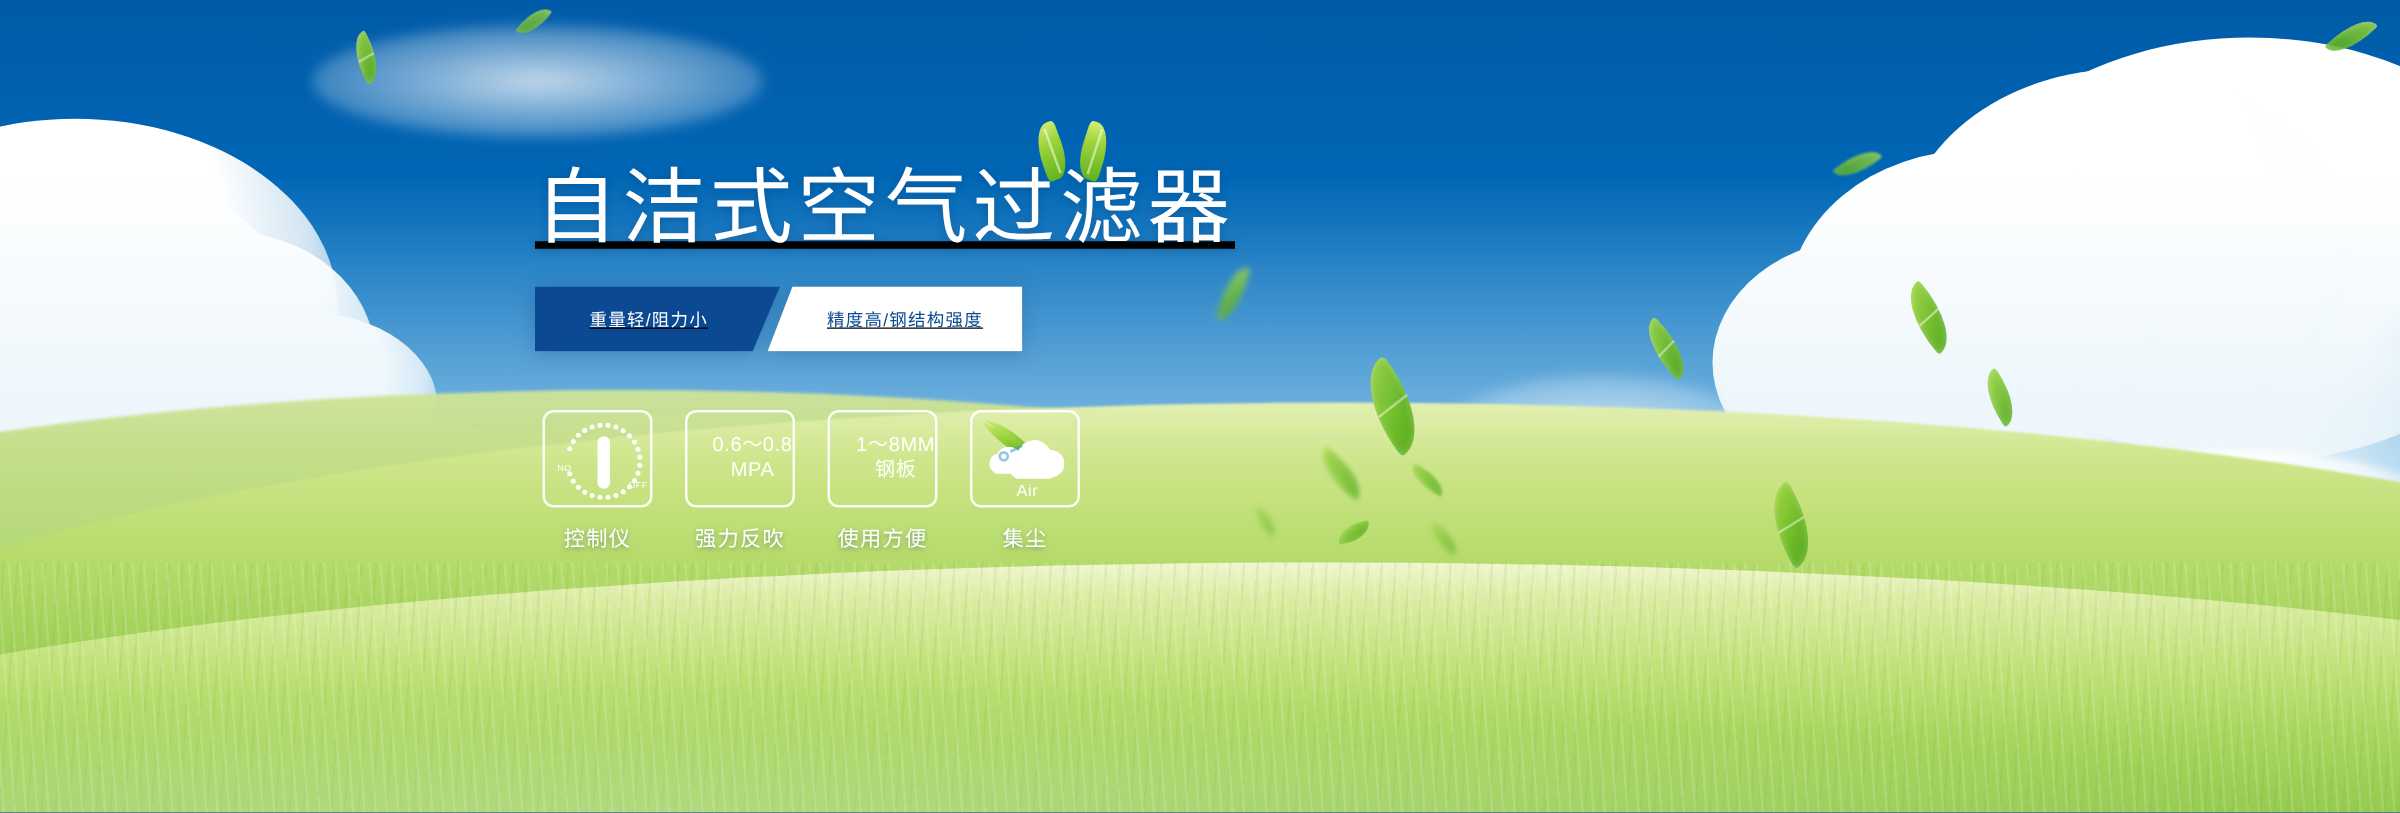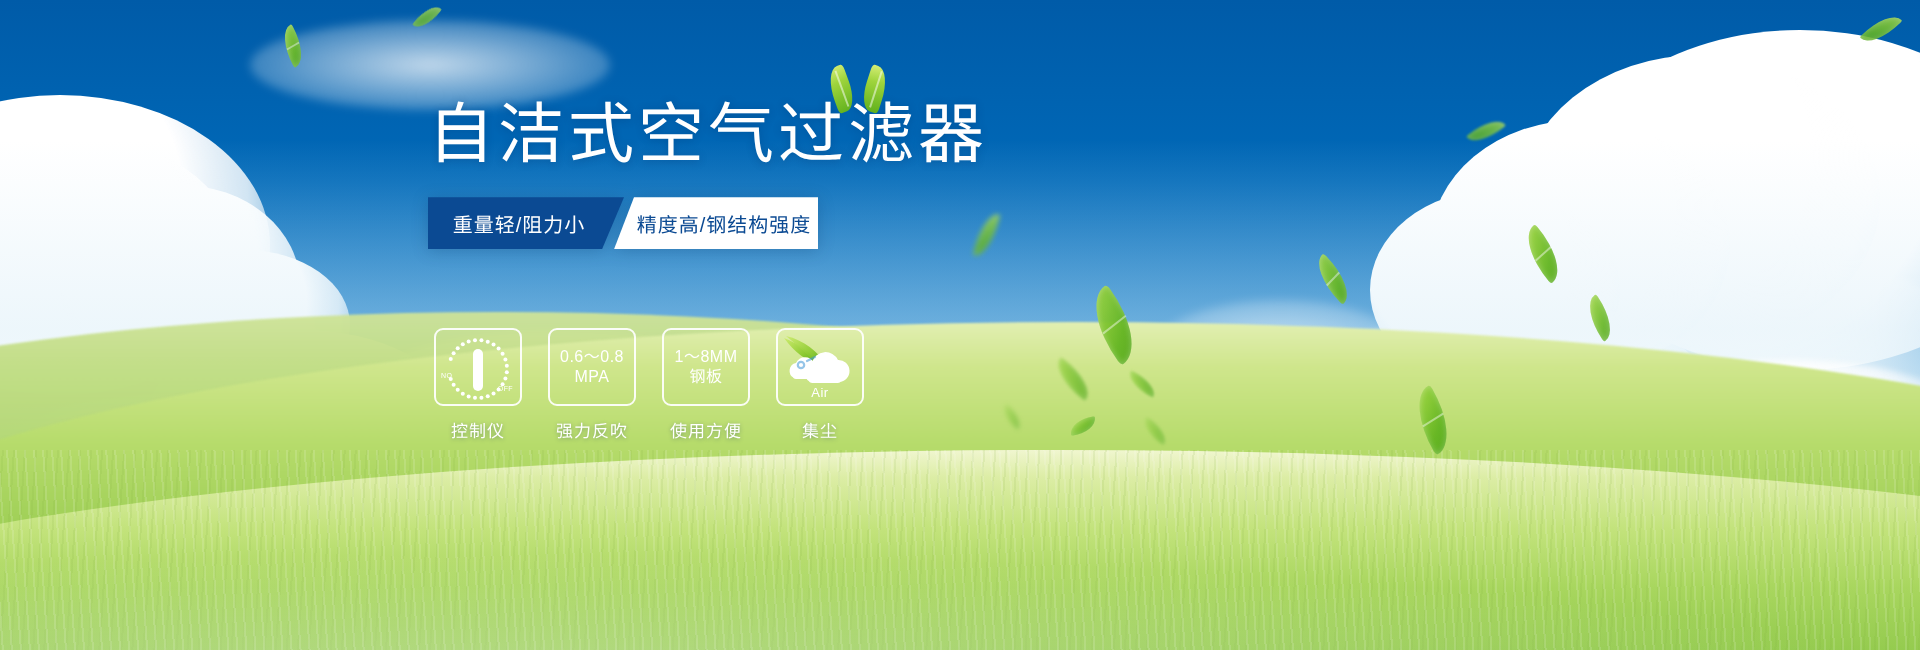--- a/index.html
+++ b/index.html
@@ -130,22 +130,23 @@
     position: absolute; left: 10%; top: 48%;
     width: 80%; height: 1.5px;
     background: rgba(255,255,255,.45);
     transform: rotate(-2deg);
   }
 
   
   .hero {
     position: absolute;
     left: 428px;
-    top: 100px;
+    top: 132px;
     width: 660px;
+    text-decoration: underline;
   }
   .sprout {
     position: absolute;
     left: 397px; top: -38px;
     width: 64px; height: 50px;
   }
   .sprout .sp-leaf {
     position: absolute; bottom: 0;
     width: 20px; height: 46px;
     background: linear-gradient(170deg, #d6ee78 0%, #9ed43c 35%, #5fb01c 100%);
@@ -182,21 +183,21 @@
     display: flex;
     margin-top: 28px;
     height: 52px;
     width: 400px;
     filter: drop-shadow(0 2px 8px rgba(0,36,80,.22));
   }
   .tag {
     display: flex;
     align-items: center;
     justify-content: center;
-    font-size: 20px;
+    font-size: 14px;
     letter-spacing: 1px;
     white-space: nowrap;
   }
   .tag-dark {
     width: 196px;
     background: #0b4a93;
     color: #ffffff;
     clip-path: polygon(0 0, 100% 0, calc(100% - 22px) 100%, 0 100%);
     padding-right: 14px;
   }
@@ -218,21 +219,21 @@
     gap: 26px;
   }
   .feature { width: 88px; text-align: center; }
   .feature .box {
     width: 88px; height: 78px;
     border: 2px solid rgba(255,255,255,.92);
     border-radius: 9px;
     position: relative;
     display: flex;
     align-items: center;
-    justify-content: center;
+    justify-content: flex-end;
     overflow: hidden;
   }
   .feature .cap {
     margin-top: 11px;
     font-size: 17px;
     color: #ffffff;
     letter-spacing: 1px;
     white-space: nowrap;
     text-shadow: 0 1px 4px rgba(0,40,90,.35);
   }

